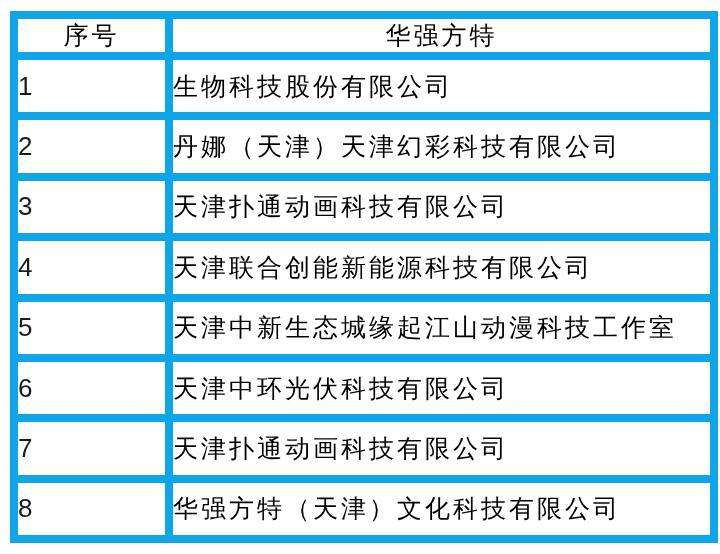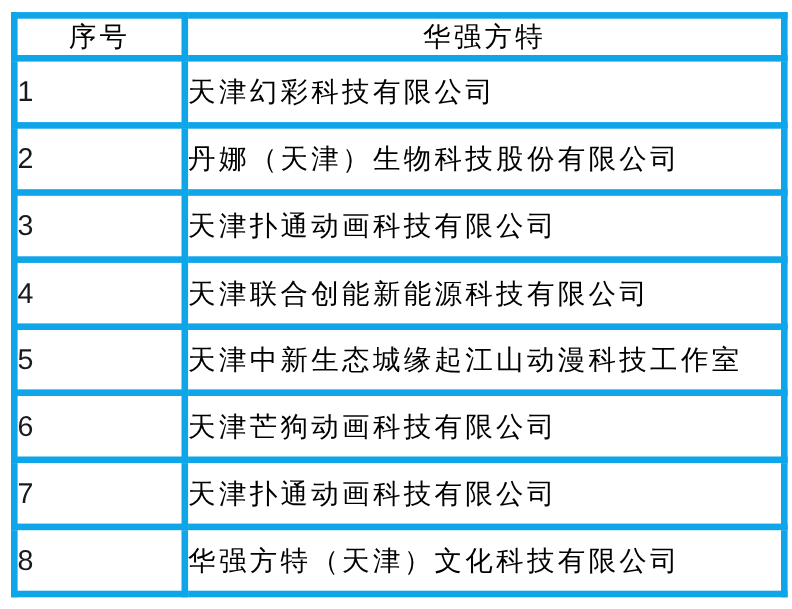--- a/index.html
+++ b/index.html
@@ -19,21 +19,21 @@
     top: 11px;
     width: 700px;
     height: 532px;
     border-collapse: collapse;
     table-layout: fixed;
     border: 3px solid #000000;
     background: #ffffff;
   }
   table.company-table th,
   table.company-table td {
-    border: 6px solid #0ea5e9;
+    border: 8px solid #0ea5e9;
     vertical-align: middle;
     padding: 0;
     overflow: hidden;
     white-space: nowrap;
   }
   col.serial-col { width: 155px; }
   col.company-col { width: 545px; }
   .cn-text {
     font-family: "Liberation Serif", "DejaVu Serif", serif;
     font-size: 25px;
@@ -59,41 +59,41 @@
   </colgroup>
   <thead>
     <tr>
       <th class="cn-text">序号</th>
       <th class="cn-text">华强方特</th>
     </tr>
   </thead>
   <tbody id="table-body">
       <tr>
         <td class="serial-cell">1</td>
-        <td class="cn-text">天津幻彩科技有限公司</td>
+        <td class="cn-text">生物科技股份有限公司</td>
       </tr>
       <tr>
         <td class="serial-cell">2</td>
-        <td class="cn-text">丹娜（天津）生物科技股份有限公司</td>
+        <td class="cn-text">丹娜（天津）天津幻彩科技有限公司</td>
       </tr>
       <tr>
         <td class="serial-cell">3</td>
         <td class="cn-text">天津扑通动画科技有限公司</td>
       </tr>
       <tr>
         <td class="serial-cell">4</td>
         <td class="cn-text">天津联合创能新能源科技有限公司</td>
       </tr>
       <tr>
         <td class="serial-cell">5</td>
         <td class="cn-text">天津中新生态城缘起江山动漫科技工作室</td>
       </tr>
       <tr>
         <td class="serial-cell">6</td>
-        <td class="cn-text">天津芒狗动画科技有限公司</td>
+        <td class="cn-text">天津中环光伏科技有限公司</td>
       </tr>
       <tr>
         <td class="serial-cell">7</td>
         <td class="cn-text">天津扑通动画科技有限公司</td>
       </tr>
       <tr>
         <td class="serial-cell">8</td>
         <td class="cn-text">华强方特（天津）文化科技有限公司</td>
       </tr>
     </tbody>

